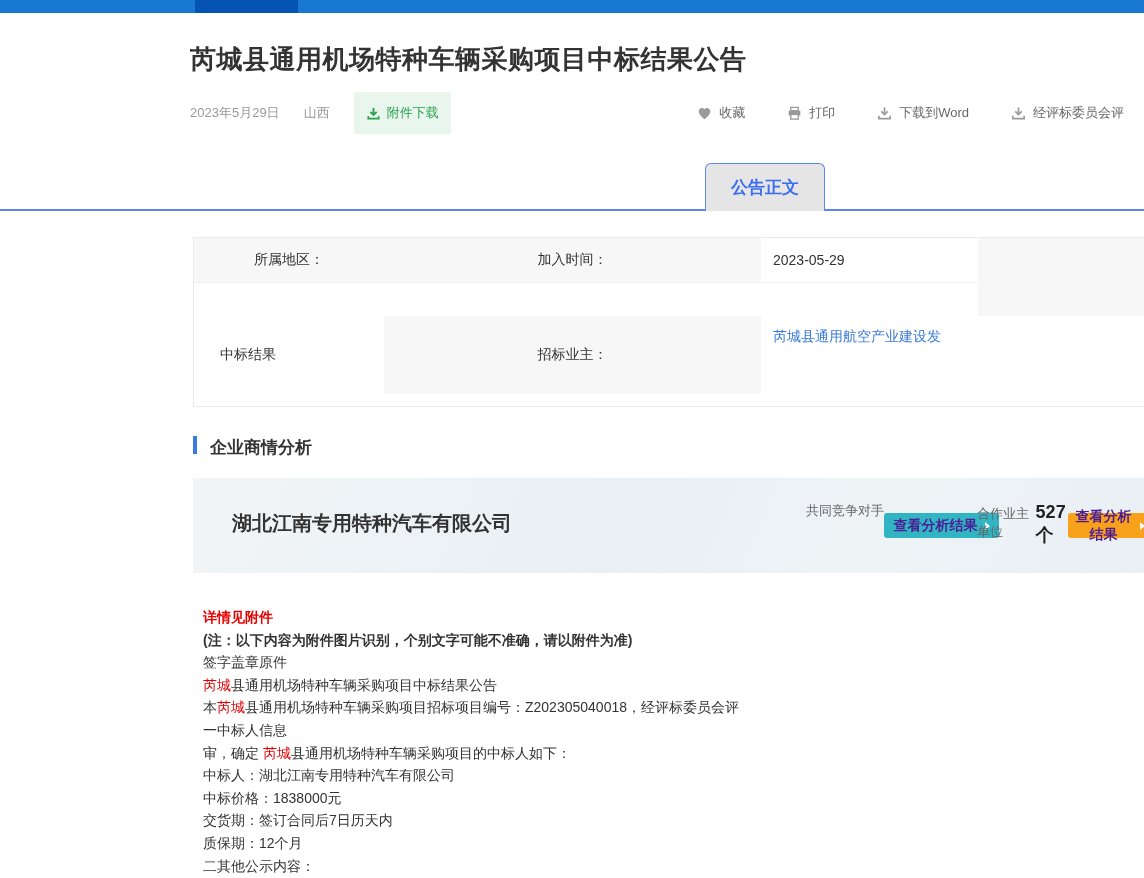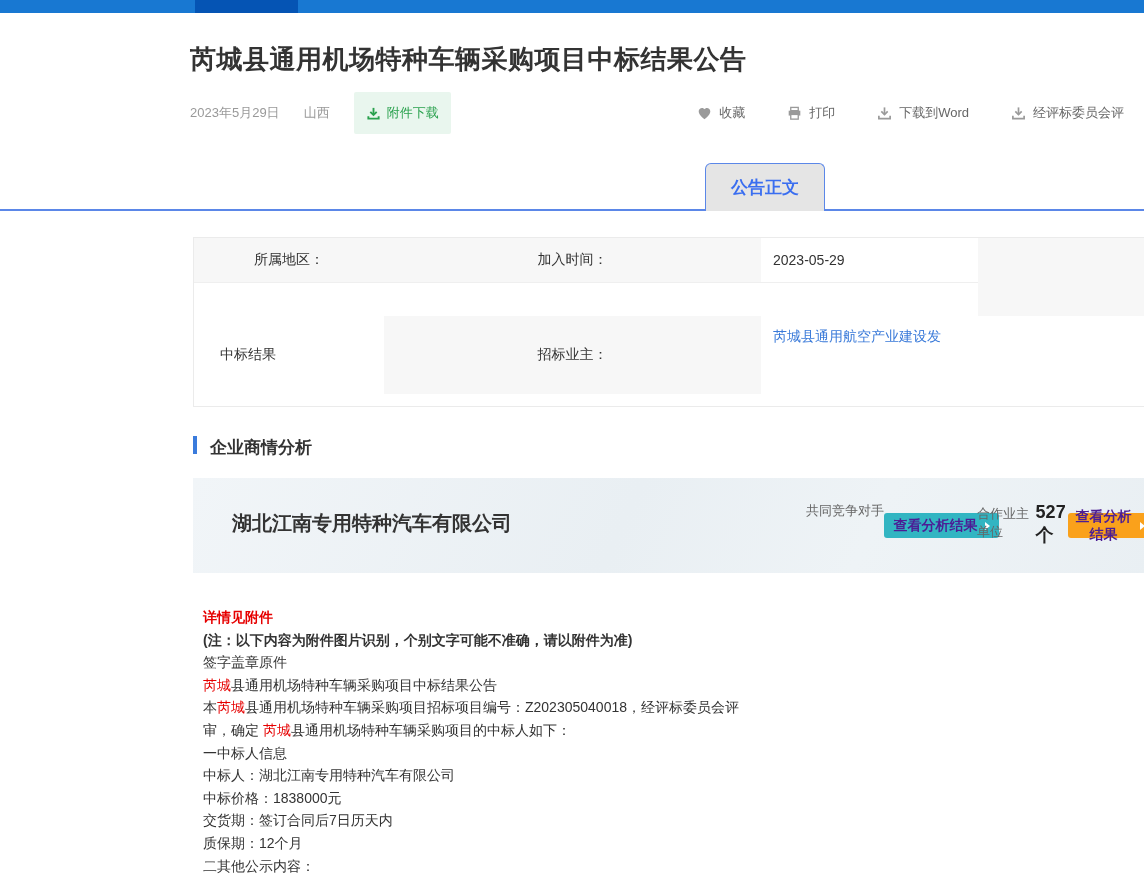--- a/index.html
+++ b/index.html
@@ -193,21 +193,21 @@
     </button>
   </div>
 </div>
 
 <div class="article">
     <div class="article-line"><span class="red bold">详情见附件</span></div>
     <div class="article-line"><span class="bold">(注：以下内容为附件图片识别，个别文字可能不准确，请以附件为准)</span></div>
     <div class="article-line"><span>签字盖章原件</span></div>
     <div class="article-line"><span class="red">芮城</span><span>县通用机场特种车辆采购项目中标结果公告</span></div>
     <div class="article-line"><span>本</span><span class="red">芮城</span><span>县通用机场特种车辆采购项目招标项目编号：Z202305040018，经评标委员会评</span></div>
+    <div class="article-line"><span>一中标人信息</span></div>
     <div class="article-line"><span>审，确定 </span><span class="red">芮城</span><span>县通用机场特种车辆采购项目的中标人如下：</span></div>
-    <div class="article-line"><span>一中标人信息</span></div>
     <div class="article-line"><span>中标人：湖北江南专用特种汽车有限公司</span></div>
     <div class="article-line"><span>中标价格：1838000元</span></div>
     <div class="article-line"><span>交货期：签订合同后7日历天内</span></div>
     <div class="article-line"><span>质保期：12个月</span></div>
     <div class="article-line"><span>二其他公示内容：</span></div>
     <div class="article-line"><span>本次中标结果公示在山西省招标投标协会/山西招标采购服务平台上发布。</span></div>
   </div>
 
 </body></html>

